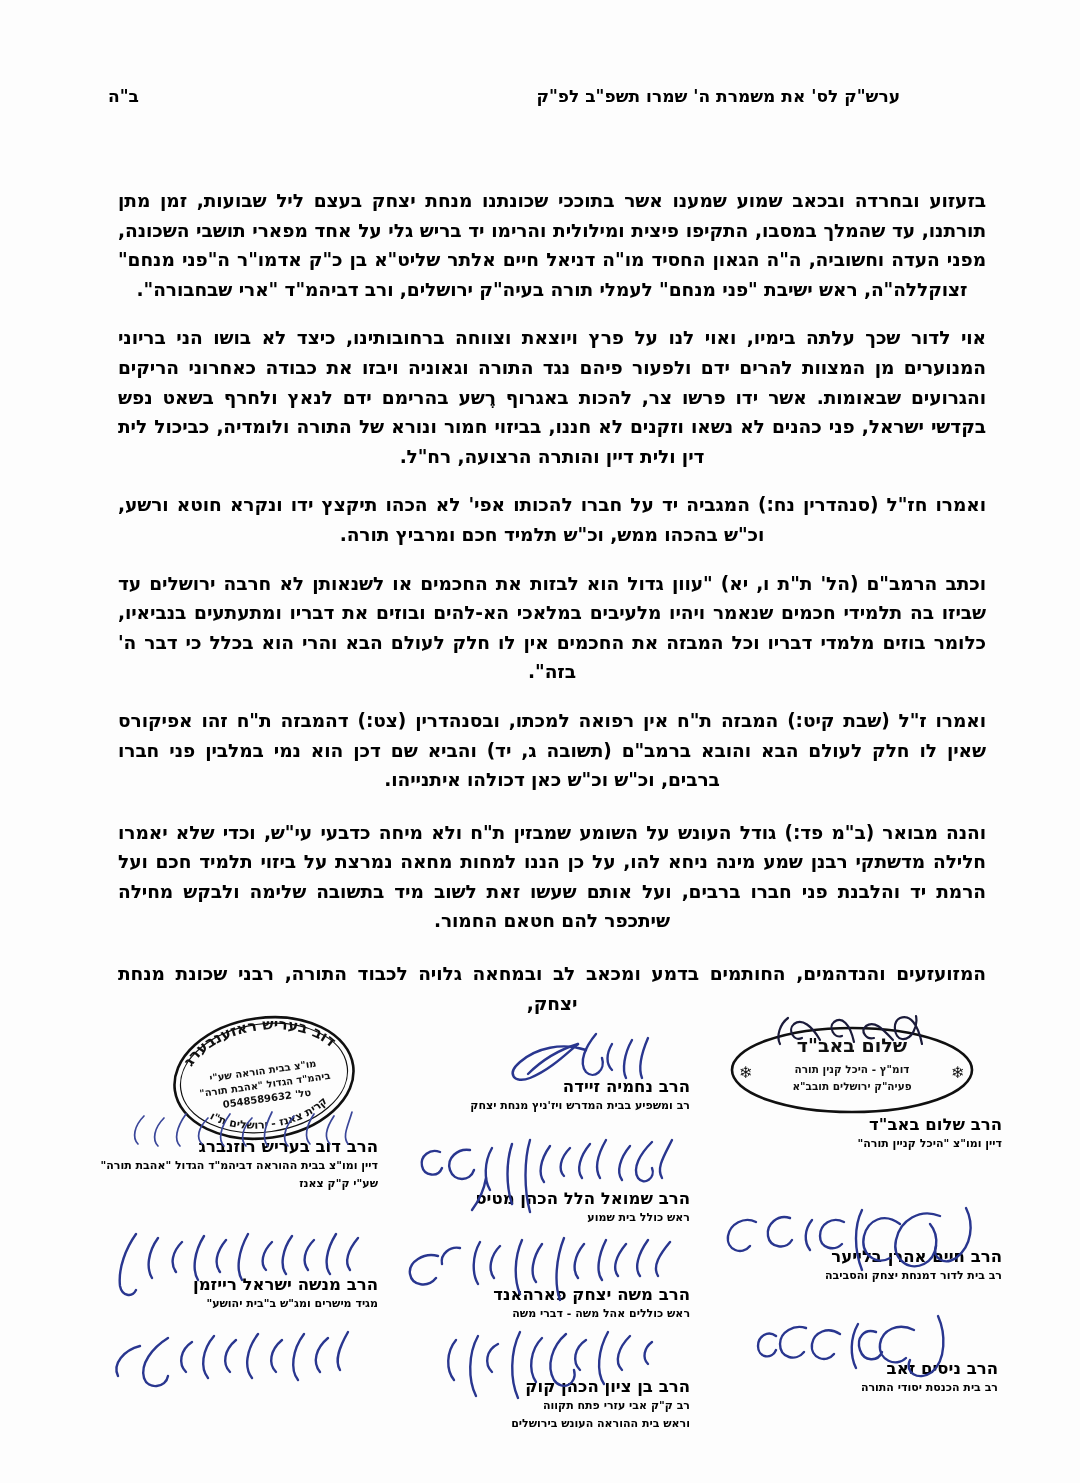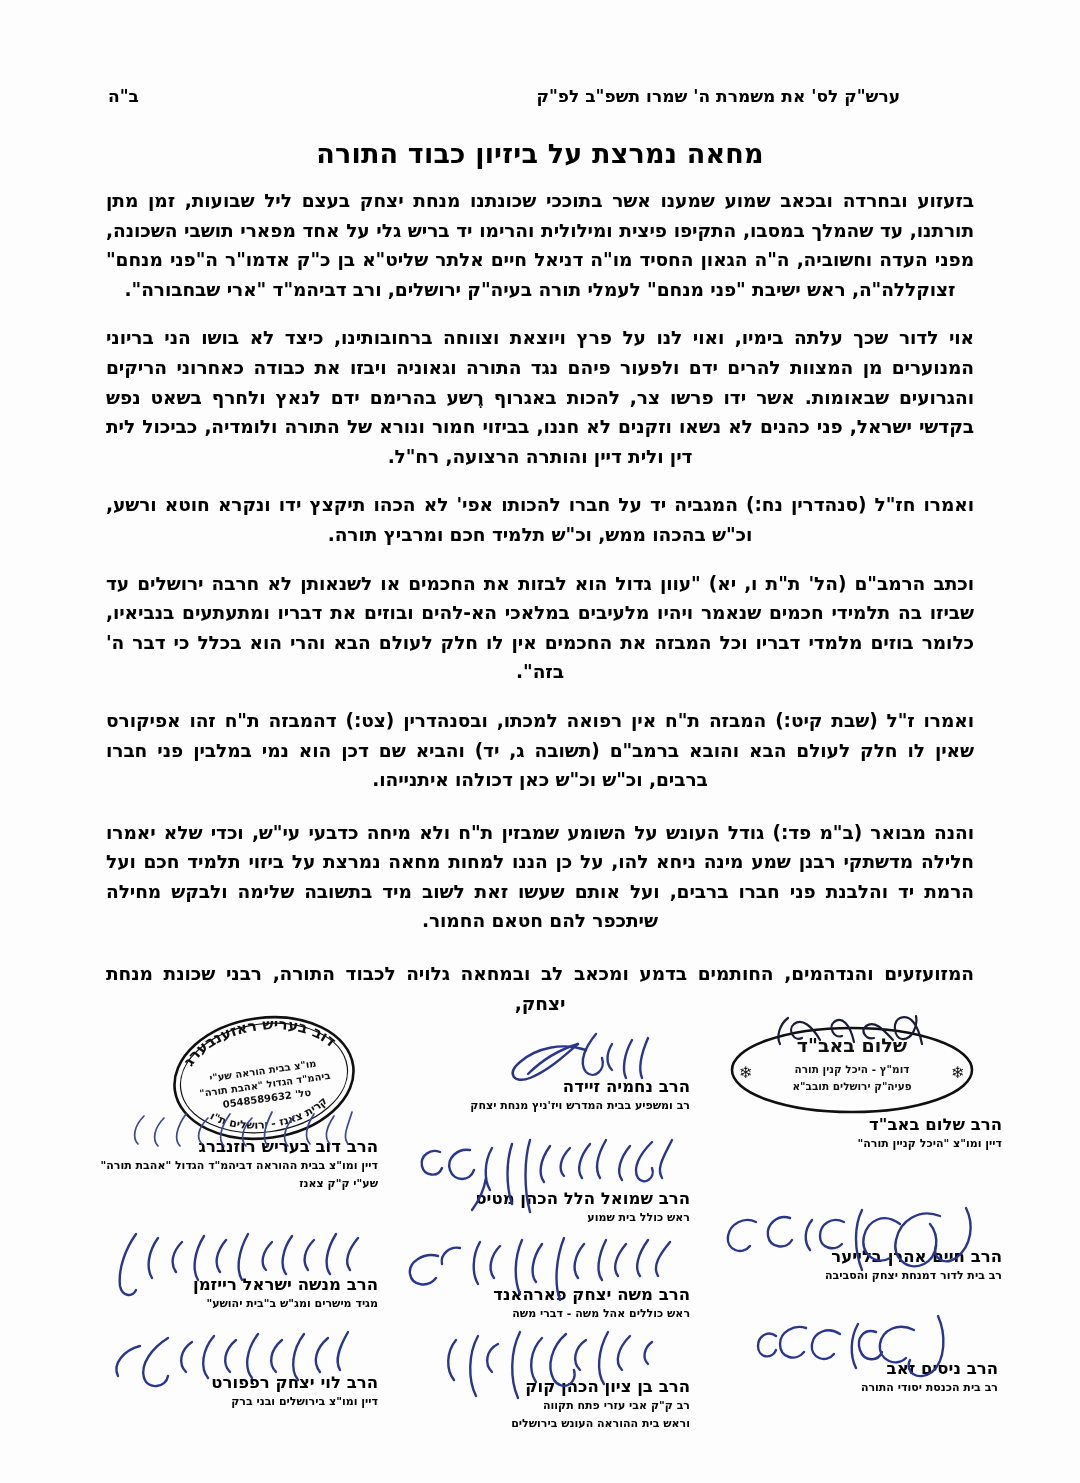--- a/index.html
+++ b/index.html
@@ -55,21 +55,21 @@
     text-align: center;
     font-size: 27px;
     font-weight: 700;
     letter-spacing: .2px;
   }
 
   
   .body-wrap {
     position: absolute;
     top: 186px;
-    left: 106px;
+    left: 118px;
     width: 868px;
     direction: rtl;
   }
   .para {
     font-size: 18.6px;
     line-height: 29.6px;
     font-weight: 600;
     text-align: justify;
     text-align-last: center;
     margin: 0 0 19px 0;
@@ -134,21 +134,20 @@
 </head>
 <body>
 
 <div class="page">
 
   <div class="header-row">
     <div class="header-bh">ב"ה</div>
     <div class="header-date">ערש"ק לס' את משמרת ה' שמרו תשפ"ב לפ"ק</div>
   </div>
 
-  <div class="doc-title">מחאה נמרצת על ביזיון כבוד התורה</div>
 
   <div class="body-wrap">
     <p class="para">בזעזוע ובחרדה ובכאב שמוע שמענו אשר בתוככי שכונתנו מנחת יצחק בעצם ליל שבועות, זמן מתן תורתנו, עד שהמלך במסבו, התקיפו פיצית ומילולית והרימו יד בריש גלי על אחד מפארי תושבי השכונה, מפני העדה וחשוביה, ה"ה הגאון החסיד מו"ה דניאל חיים אלתר שליט"א בן כ"ק אדמו"ר ה"פני מנחם" זצוקללה"ה, ראש ישיבת "פני מנחם" לעמלי תורה בעיה"ק ירושלים, ורב דביהמ"ד "ארי שבחבורה".</p>
     <p class="para">אוי לדור שכך עלתה בימיו, ואוי לנו על פרץ ויוצאת וצווחה ברחובותינו, כיצד לא בושו הני בריוני המנוערים מן המצוות להרים ידם ולפעור פיהם נגד התורה וגאוניה ויבזו את כבודה כאחרוני הריקים והגרועים שבאומות. אשר ידו פרשו צר, להכות באגרוף רֶשע בהרימם ידם לנאץ ולחרף בשאט נפש בקדשי ישראל, פני כהנים לא נשאו וזקנים לא חננו, בביזוי חמור ונורא של התורה ולומדיה, כביכול לית דין ולית דיין והותרה הרצועה, רח"ל.</p>
     <p class="para">ואמרו חז"ל (סנהדרין נח:) המגביה יד על חברו להכותו אפי' לא הכהו תיקצץ ידו ונקרא חוטא ורשע, וכ"ש בהכהו ממש, וכ"ש תלמיד חכם ומרביץ תורה.</p>
     <p class="para">וכתב הרמב"ם (הל' ת"ת ו, יא) "עוון גדול הוא לבזות את החכמים או לשנאותן לא חרבה ירושלים עד שביזו בה תלמידי חכמים שנאמר ויהיו מלעיבים במלאכי הא-להים ובוזים את דבריו ומתעתעים בנביאיו, כלומר בוזים מלמדי דבריו וכל המבזה את החכמים אין לו חלק לעולם הבא והרי הוא בכלל כי דבר ה' בזה".</p>
     <p class="para gap-lg">ואמרו ז"ל (שבת קיט:) המבזה ת"ח אין רפואה למכתו, ובסנהדרין (צט:) דהמבזה ת"ח זהו אפיקורס שאין לו חלק לעולם הבא והובא ברמב"ם (תשובה ג, יד) והביא שם דכן הוא נמי במלבין פני חברו ברבים, וכ"ש וכ"ש כאן דכולהו איתנייהו.</p>
     <p class="para gap-lg">והנה מבואר (ב"מ פד:) גודל העונש על השומע שמבזין ת"ח ולא מיחה כדבעי עי"ש, וכדי שלא יאמרו חלילה מדשתקי רבנן שמע מינה ניחא להו, על כן הננו למחות מחאה נמרצת על ביזוי תלמיד חכם ועל הרמת יד והלבנת פני חברו ברבים, ועל אותם שעשו זאת לשוב מיד בתשובה שלימה ולבקש מחילה שיתכפר להם חטאם החמור.</p>
     <p class="para signline">המזועזעים והנדהמים, החותמים בדמע ומכאב לב ובמחאה גלויה לכבוד התורה, רבני שכונת מנחת יצחק,</p>
   </div>
@@ -361,19 +360,15 @@
         <path class="ink" d="M208 8 C196 24,194 44,202 54"></path>
         <path class="ink" d="M186 14 C174 24,172 38,180 46"></path>
         <path class="ink" d="M162 8 C150 24,148 42,156 52"></path>
         <path class="ink" d="M140 14 C128 24,126 38,134 46"></path>
         <path class="ink" d="M118 10 C106 24,104 42,112 52"></path>
         <path class="ink" d="M96 16 C84 24,82 38,90 46"></path>
         <path class="ink" d="M72 12 C56 22,44 38,48 52 C52 64,70 62,72 50"></path>
         <path class="ink" d="M44 20 C28 24,16 38,22 50"></path>
       </svg>
     </div>
-    <div class="sig-block" style="top:366px; left:0px;">
-      <div class="sig-name">הרב לוי יצחק רפפורט</div>
-      <div class="sig-role">דיין ומו"צ בירושלים ובני ברק</div>
-    </div>
 
   </div>
 </div>
 
 </body></html>

